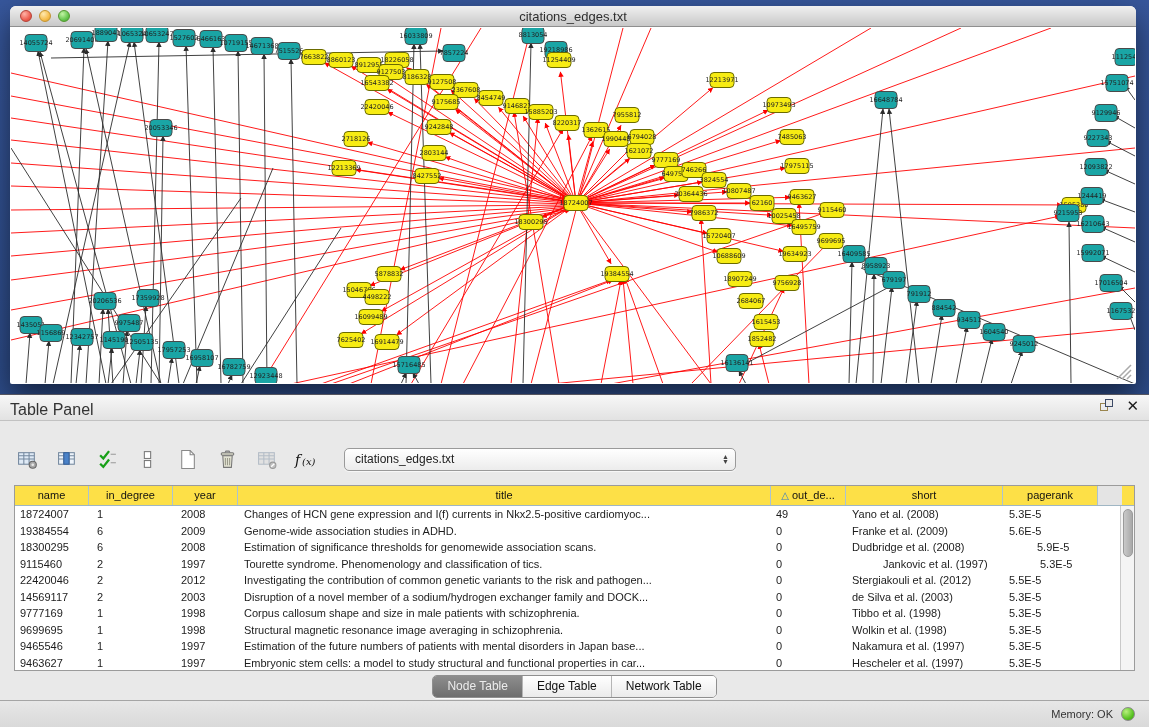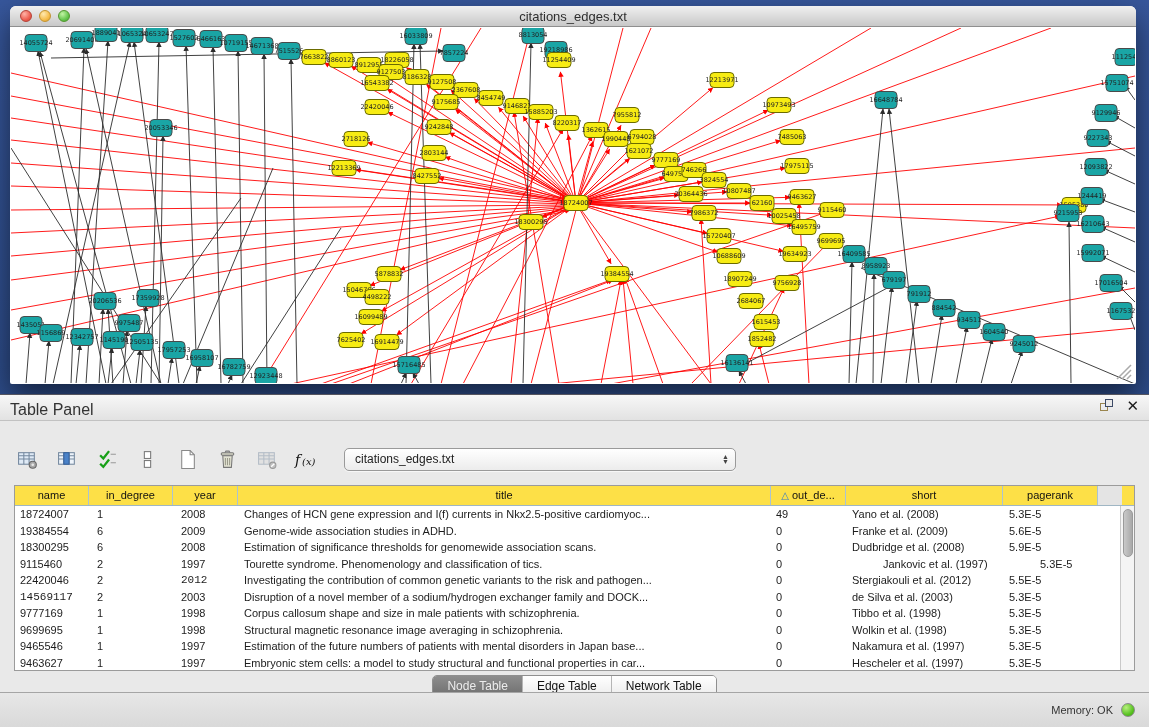--- a/index.html
+++ b/index.html
@@ -61,21 +61,21 @@
     background:linear-gradient(90deg,#c9c9c9,#a9a9a9); border:1px solid #9a9a9a; }
 
   .tabs { position:absolute; left:0; right:0; top:280px; display:flex; justify-content:center; }
   .tabbar { display:flex; border:1px solid #8f8f8f; border-radius:5px; overflow:hidden;
     box-shadow:0 1px 0 rgba(255,255,255,.8); }
   .tab { font-size:12px; padding:3px 14px 4px; background:linear-gradient(180deg,#ffffff,#ebebeb);
     color:#111; border-right:1px solid #b5b5b5; }
   .tab:last-child { border-right:none; }
   .tab.active { background:linear-gradient(180deg,#8d8d8d,#6e6e6e); color:#ececec; }
 
-  .statusbar { position:absolute; left:0; bottom:0; width:100%; height:35px;
+  .statusbar { position:absolute; left:0; bottom:0; width:100%; height:27px;
     border-top:1px solid #a5a5a5; background:linear-gradient(180deg,#e7e7e7,#d9d9d9);
     display:flex; align-items:center; justify-content:flex-end; gap:8px; padding-right:14px; }
   .statusbar .mem-label { font-size:11px; color:#333; }
   .mem-dot { width:14px; height:14px; border-radius:50%; border:1px solid #8a8a8a;
     background:radial-gradient(circle at 35% 30%,#b8f07e,#54c01e 65%,#3f9b12); }
 </style>
 </head>
 <body>
 
 <div class="desktop">
@@ -806,42 +806,42 @@
             <div class="td" style="width: 157px; padding-left: 6px;">Franke et al. (2009)</div>
             <div class="td" style="width: 95px; padding-left: 6px;">5.6E-5</div>
           </div>
           <div class="tr">
             <div class="td" style="width: 74px; padding-left: 5px;">18300295</div>
             <div class="td" style="width: 84px; padding-left: 8px;">6</div>
             <div class="td" style="width: 65px; padding-left: 8px;">2008</div>
             <div class="td" style="width: 533px; padding-left: 6px;">Estimation of significance thresholds for genomewide association scans.</div>
             <div class="td" style="width: 75px; padding-left: 5px;">0</div>
             <div class="td" style="width: 157px; padding-left: 6px;">Dudbridge et al. (2008)</div>
-            <div class="td" style="width: 95px; padding-left: 6px;">5.9E-5</div>
+            <div class="td" style="width: 95px; padding-left: 6px; margin-left: 28px;">5.9E-5</div>
           </div>
           <div class="tr">
             <div class="td" style="width: 74px; padding-left: 5px;">9115460</div>
             <div class="td" style="width: 84px; padding-left: 8px;">2</div>
             <div class="td" style="width: 65px; padding-left: 8px;">1997</div>
             <div class="td" style="width: 533px; padding-left: 6px;">Tourette syndrome. Phenomenology and classification of tics.</div>
             <div class="td" style="width: 75px; padding-left: 5px;">0</div>
             <div class="td" style="width: 157px; padding-left: 6px; margin-left: 31px;">Jankovic et al. (1997)</div>
             <div class="td" style="width: 95px; padding-left: 6px;">5.3E-5</div>
           </div>
           <div class="tr">
             <div class="td" style="width: 74px; padding-left: 5px;">22420046</div>
             <div class="td" style="width: 84px; padding-left: 8px;">2</div>
-            <div class="td" style="width: 65px; padding-left: 8px; font-family: Liberation Mono, monospace;">2012</div>
+            <div class="td" style="width: 65px; padding-left: 8px;">2012</div>
             <div class="td" style="width: 533px; padding-left: 6px;">Investigating the contribution of common genetic variants to the risk and pathogen...</div>
             <div class="td" style="width: 75px; padding-left: 5px;">0</div>
             <div class="td" style="width: 157px; padding-left: 6px;">Stergiakouli et al. (2012)</div>
             <div class="td" style="width: 95px; padding-left: 6px;">5.5E-5</div>
           </div>
           <div class="tr">
-            <div class="td" style="width: 74px; padding-left: 5px; font-family: Liberation Mono, monospace;">14569117</div>
+            <div class="td" style="width: 74px; padding-left: 5px;">14569117</div>
             <div class="td" style="width: 84px; padding-left: 8px;">2</div>
             <div class="td" style="width: 65px; padding-left: 8px;">2003</div>
             <div class="td" style="width: 533px; padding-left: 6px;">Disruption of a novel member of a sodium/hydrogen exchanger family and DOCK...</div>
             <div class="td" style="width: 75px; padding-left: 5px;">0</div>
             <div class="td" style="width: 157px; padding-left: 6px;">de Silva et al. (2003)</div>
             <div class="td" style="width: 95px; padding-left: 6px;">5.3E-5</div>
           </div>
           <div class="tr">
             <div class="td" style="width: 74px; padding-left: 5px;">9777169</div>
             <div class="td" style="width: 84px; padding-left: 8px;">1</div>

